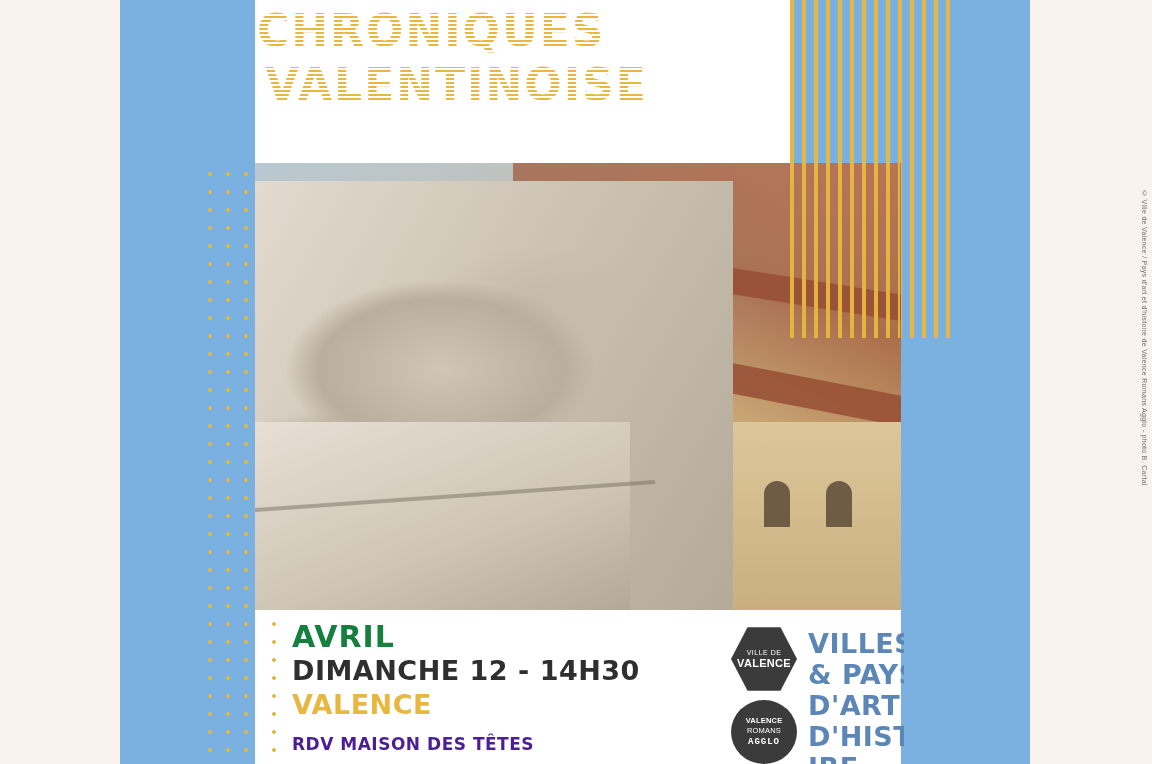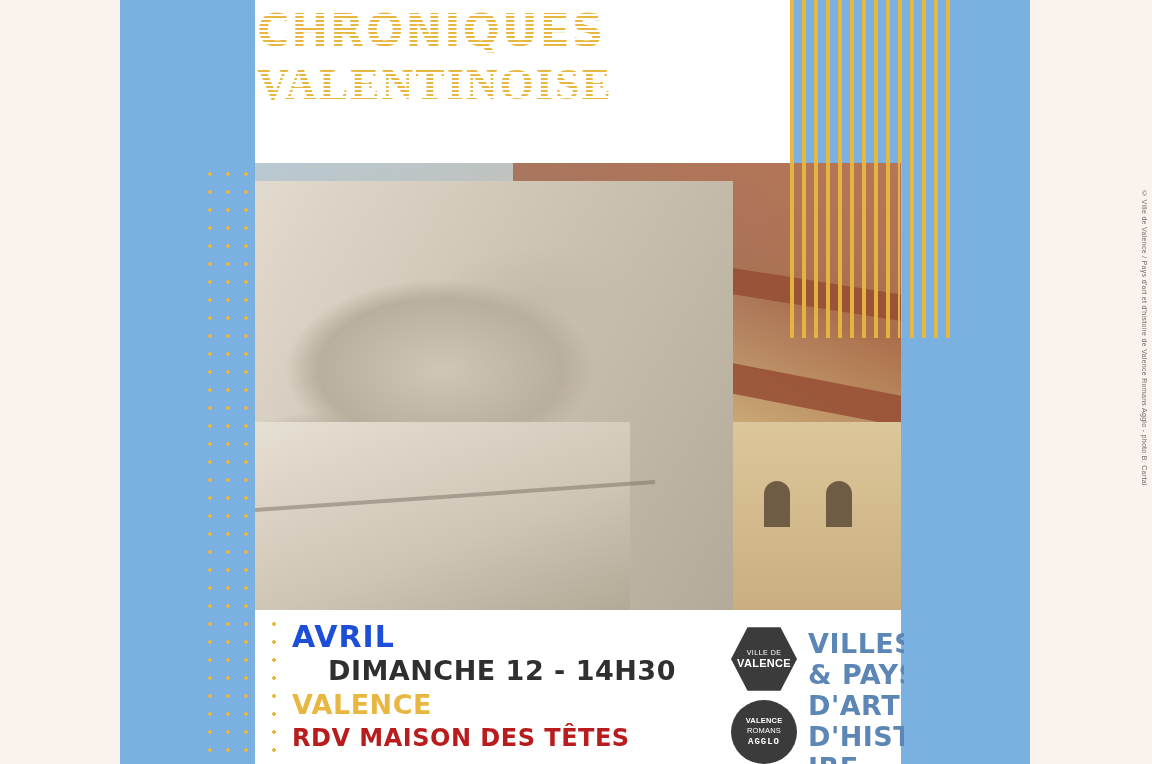--- a/index.html
+++ b/index.html
@@ -65,21 +65,21 @@
     margin-left: 4px;
     white-space: nowrap;
     
     background-image: repeating-linear-gradient(to bottom, #e8b73f 0px, #e8b73f 2px, rgba(255,255,255,0.85) 2px, rgba(255,255,255,0.85) 4px);
     -webkit-background-clip: text;
     background-clip: text;
     color: transparent;
   }
   .title-line.l1 { margin-left: 2px; }
   .title-line.l2 { margin-left: 2px; }
-  .title-line.l3 { margin-left: 2px; font-family: Liberation Serif, serif; }
+  .title-line.l3 { margin-left: 10px; }
 
   
   .gold-stripes {
     position: absolute;
     left: 790px;
     top: 0;
     width: 164px;
     height: 338px;
     background-image: repeating-linear-gradient(to right, #e8b73f 0px, #e8b73f 4px, rgba(255,255,255,0) 4px, rgba(255,255,255,0) 12px);
   }
@@ -208,47 +208,47 @@
     position: absolute;
     left: 292px;
     top: 620px;
     width: 420px;
   }
   .info .month {
     font-family: "DejaVu Sans", sans-serif;
     font-weight: bold;
     font-size: 30px;
     letter-spacing: 1px;
-    color: #1d4ed8;
+    color: #15803d;
     line-height: 34px;
   }
   .info .date {
     font-family: "DejaVu Sans", sans-serif;
     font-weight: bold;
     font-size: 27px;
     letter-spacing: 0.5px;
     color: #2f2f2f;
     line-height: 34px;
-    text-align: center;
   }
   .info .city {
     font-family: "DejaVu Sans", sans-serif;
     font-weight: bold;
     font-size: 27px;
     letter-spacing: 0.5px;
     color: #e8b73f;
     line-height: 34px;
   }
   .info .place {
     font-family: "DejaVu Sans", sans-serif;
     font-weight: bold;
-    font-size: 24px;
-    letter-spacing: 0.5px;
-    color: #b91c1c;
+    font-size: 17px;
+    letter-spacing: 0.5px;
+    color: #4c1d95;
     line-height: 32px;
+    margin-top: 6px;
   }
 
   
   .logo-valence {
     position: absolute;
     left: 731px;
     top: 626px;
     width: 66px;
     height: 66px;
     background: #3b3b3b;

